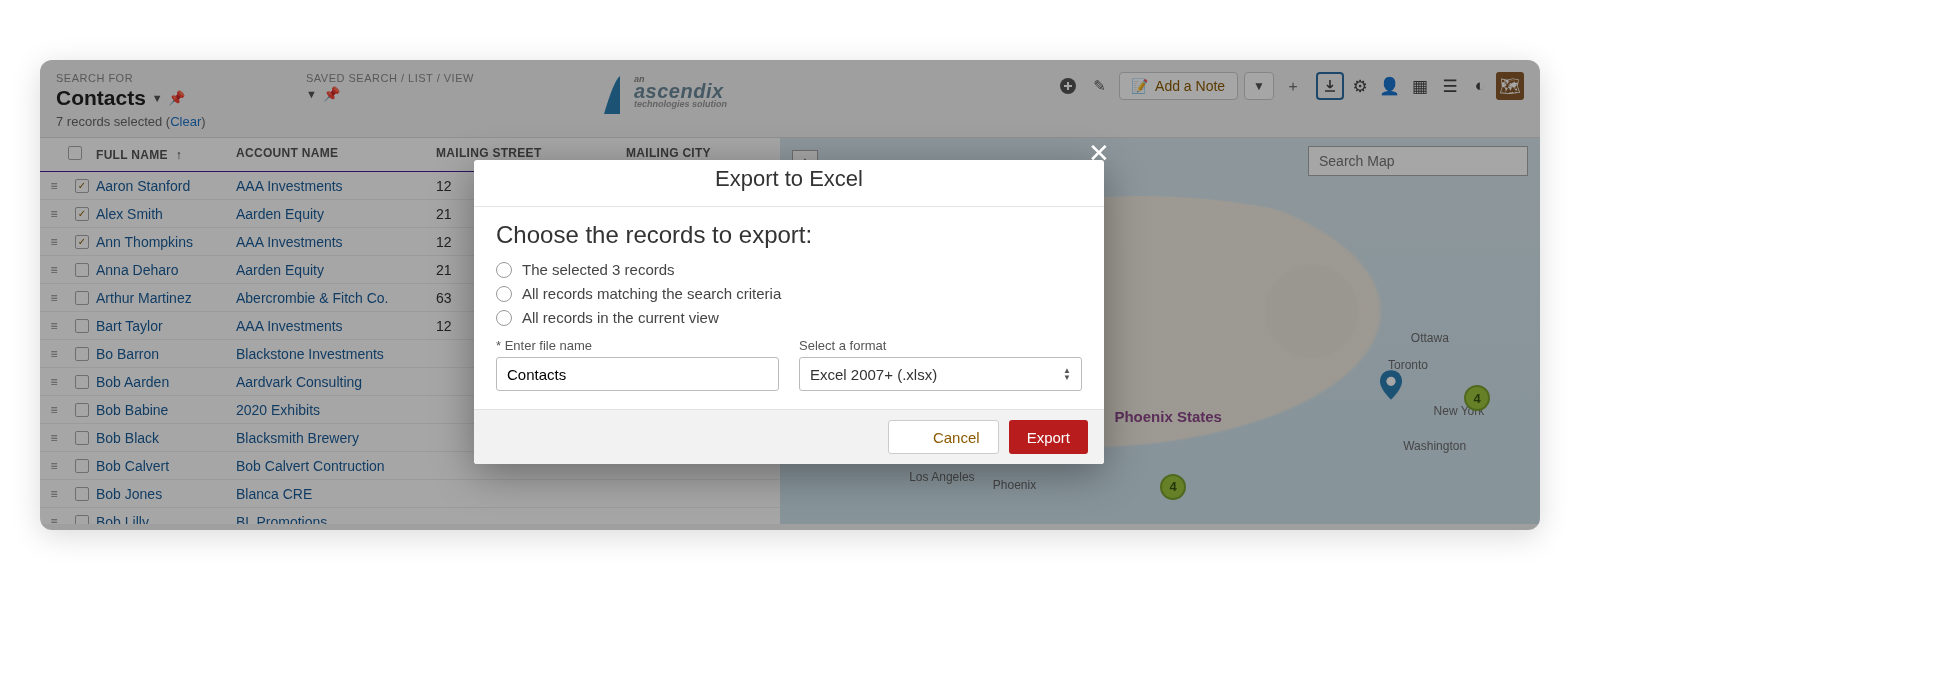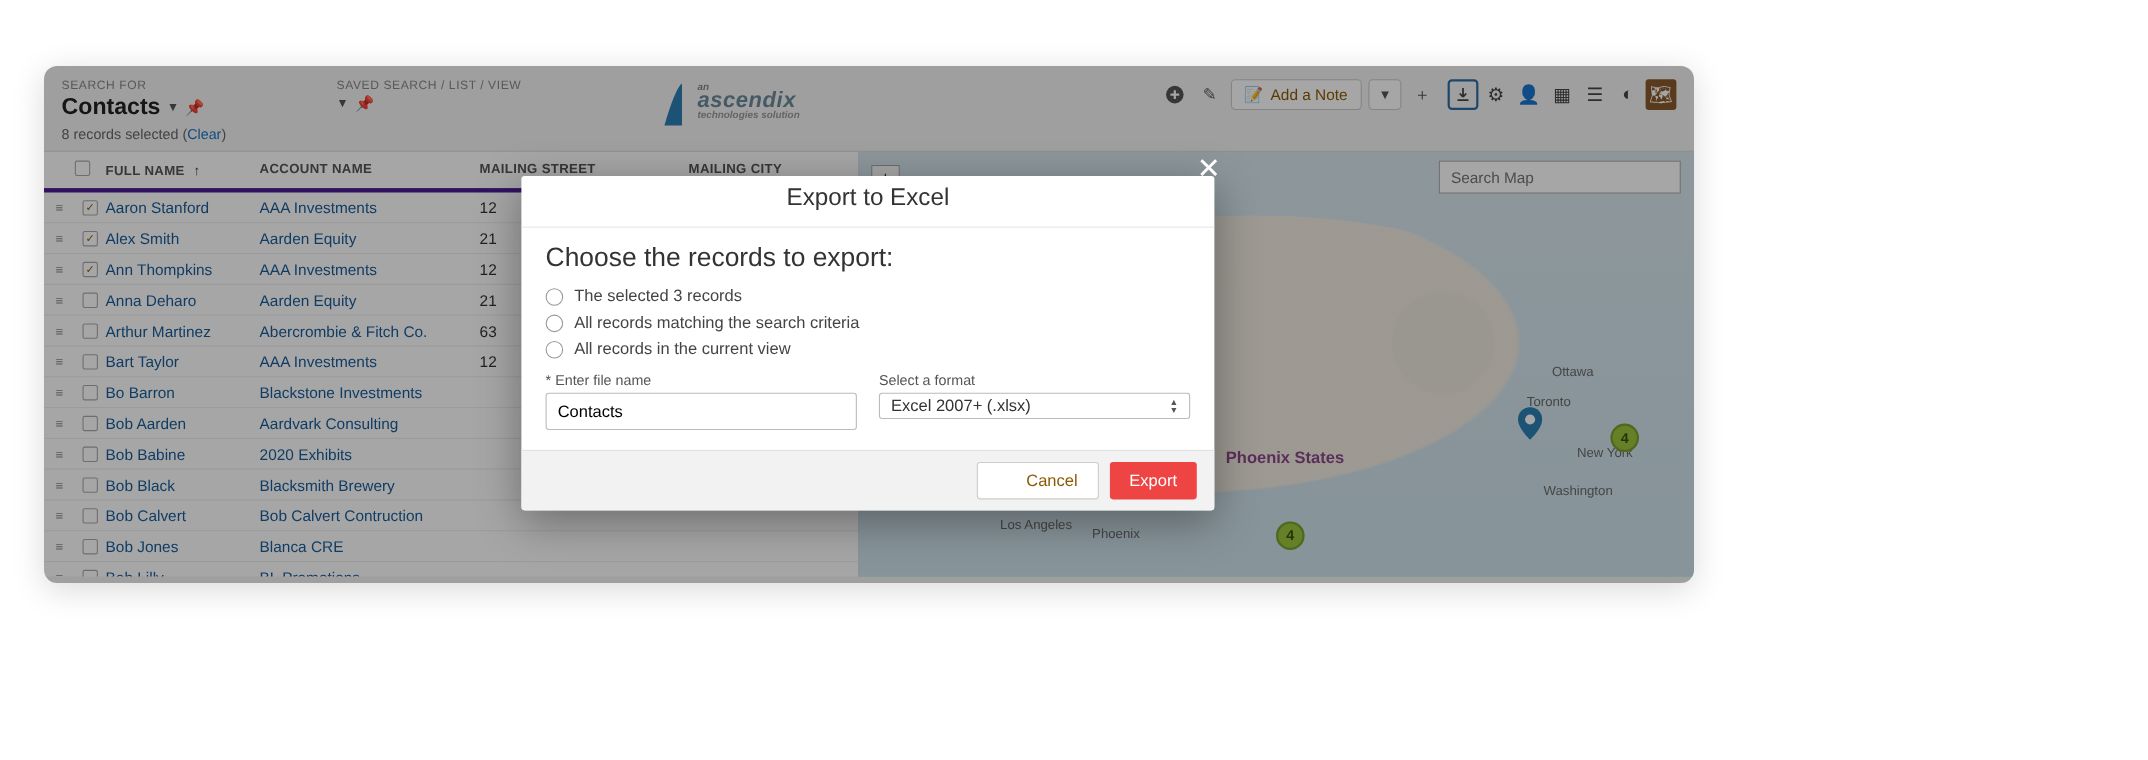--- a/index.html
+++ b/index.html
@@ -123,27 +123,27 @@
     height: calc(100% - 84px);
   }
   .left-pane {
     flex: 0 0 740px;
     background:#fff;
     overflow:hidden;
   }
   .right-pane {
     flex:1;
     position:relative;
-    background:#86efac;
+    background:#f0abfc;
   }
   
   .tbl-head {
     display:flex;
     padding:8px 0;
-    border-bottom:4px solid #4c1d95;
+    border-bottom:1px solid #4c1d95;
     font-size:12px;
     font-weight:700;
     color:#555;
     letter-spacing:0.3px;
   }
   .col-drag{width:28px;}
   .col-chk{width:28px;}
   .col-name{width:140px; display:flex; gap:8px; align-items:center;}
   .col-acct{width:200px;}
   .col-street{width:190px;}
@@ -218,33 +218,33 @@
     border-bottom:1px solid #e5e5e5;
   }
   .modal-body{padding:14px 22px 18px;}
   .modal-subtitle{font-size:24px;font-weight:400;color:#333;margin-bottom:12px;}
   .radio-row{display:flex;align-items:center;gap:10px;margin:7px 0;font-size:15px;color:#444;}
   .radio-btn{width:16px;height:16px;border:1px solid #999;border-radius:50%;background:#fff;}
   .field-row{display:flex;gap:20px;margin-top:12px;}
   .field-col{flex:1;}
   .field-label{font-size:13px;color:#555;margin-bottom:4px;}
   .text-input{width:100%;height:34px;border:1px solid #bbb;border-radius:3px;padding:0 10px;font-size:15px;}
-  .select-input{width:100%;height:24px;border:1px solid #bbb;border-radius:3px;padding:0 10px;font-size:15px;background:#fff;display:flex;align-items:center;justify-content:space-between;}
+  .select-input{width:100%;height:34px;border:1px solid #bbb;border-radius:3px;padding:0 10px;font-size:15px;background:#fff;display:flex;align-items:center;justify-content:space-between;}
   .spinner{display:flex;flex-direction:column;font-size:8px;color:#555;line-height:7px;}
   .modal-footer{
     background:#f2f2f2;
     border-top:1px solid #e2e2e2;
     padding:10px 16px;
     display:flex;
     justify-content:flex-end;
     gap:10px;
   }
   .btn{height:34px;padding:0 18px;border-radius:3px;font-size:15px;display:inline-flex;align-items:center;}
   .btn-cancel{background:#fff;border:1px solid #ccc;color:#8b5a00;padding-left:44px;}
-  .btn-export{background:#ef4444;border:none;color:#fff;}
+  .btn-export{background:#b91c1c;border:none;color:#fff;}
   .close-x{
     position:absolute;
     left:1048px;
     top:78px;
     font-size:26px;
     color:#fff;
     z-index:11;
     font-weight:300;
     cursor:pointer;
   }
@@ -256,21 +256,21 @@
 
   <div class="header">
     <div class="header-left">
       <div class="small-label">SEARCH FOR</div>
       <div class="title-row">
         <span class="title-text">Contacts</span>
         <span class="caret">▼</span>
         <span class="pin">📌</span>
       </div>
       <div class="records-info">
-        <span>8 records selected (</span><a href="#">Clear</a><span>)</span>
+        <span>7 records selected (</span><a href="#">Clear</a><span>)</span>
       </div>
     </div>
     <div class="header-mid">
       <div class="small-label">SAVED SEARCH / LIST / VIEW</div>
       <div class="title-row">
         <span class="caret">▼</span>
         <span class="pin">📌</span>
       </div>
     </div>
     <div class="header-logo">

